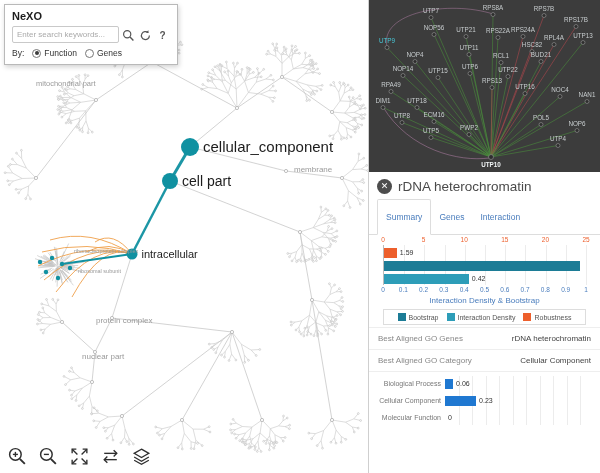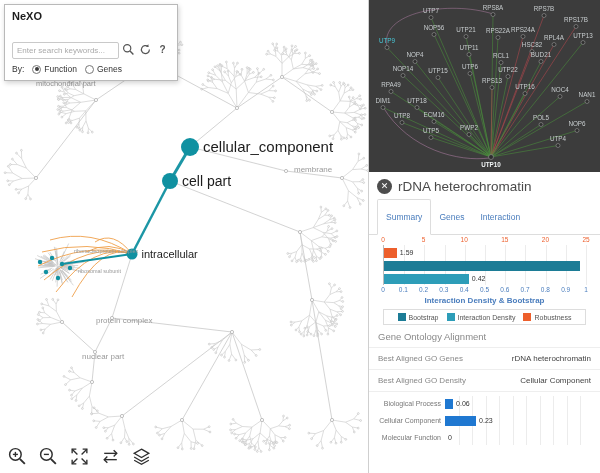--- a/index.html
+++ b/index.html
@@ -1,22 +1,22 @@
 <!DOCTYPE html>
 <html><head>
 <meta charset="utf-8">
 <style>
 *{box-sizing:border-box;margin:0;padding:0}
 html,body{width:600px;height:473px;overflow:hidden;font-family:"Liberation Sans","DejaVu Sans",sans-serif;background:#fff}
 #app{display:flex;width:600px;height:473px;position:relative}
 #left-pane{position:relative;width:368px;height:473px;background:#fff;overflow:hidden}
 #tree-svg{position:absolute;left:0;top:0}
 #search-panel{position:absolute;top:4px;left:4px;width:174px;background:#fff;border:1px solid #b9b9b9;box-shadow:1px 2px 5px rgba(0,0,0,.18);padding:5px 7px 6px;z-index:3}
-#app-logo{font-size:11px;font-weight:bold;color:#1d1d1d;margin-bottom:20px}
-.search-row{display:flex;align-items:flex-start;gap:2px}
+#app-logo{font-size:11px;font-weight:bold;color:#1d1d1d;margin-bottom:4px}
+.search-row{display:flex;align-items:flex-end;gap:2px}
 #search-input{flex:1;min-width:0;height:17px;border:1px solid #c9c9c9;border-radius:2px;font-size:8px;padding:0 4px;color:#333;outline:none}
 #search-input::placeholder{color:#aaa}
 .sicon{width:15px;height:15px;display:flex;align-items:center;justify-content:center;color:#555;cursor:pointer;flex:none}
 .help-glyph{font-size:10px;font-weight:bold;color:#555}
 .by-row{display:flex;align-items:center;gap:8px;margin-top:5px;font-size:8.5px;color:#333}
 .by-row label{display:flex;align-items:center;cursor:pointer}
 .radio{width:9px;height:9px;border:1px solid #777;border-radius:50%;margin-right:3px;position:relative;background:#fff;flex:none}
 .radio.checked::after{content:"";position:absolute;left:1.5px;top:1.5px;right:1.5px;bottom:1.5px;background:#3c3c3c;border-radius:50%}
 #toolbar{position:absolute;left:5px;bottom:5px;display:flex;gap:7px;z-index:3;align-items:center}
 .tool-btn{width:24px;height:24px;border:none;background:transparent;display:flex;align-items:center;justify-content:center;cursor:pointer;padding:0}
@@ -34,21 +34,21 @@
 .section-title{font-size:9.5px;color:#8a8a8a;padding:6px 9px 3px}
 #rob-chart{margin:1px 14px 0;position:relative}
 .axis-top{position:relative;height:9px;font-size:6.5px;color:#ed5f2c}
 .axis-top span,.axis-bottom span,.go-axis span{position:absolute;transform:translateX(-50%);top:0}
 .plot{position:relative;height:40px;border-left:1px solid #bbb}
 .grid{position:absolute;top:0;bottom:0;width:1px;background:#ececec}
 .bar-row{position:absolute;left:0;right:0;height:11px;display:flex;align-items:center}
 .hbar{height:10px;flex:none}
 .bar-val{font-size:7px;color:#333;margin-left:3px}
 .axis-bottom{position:relative;height:9px;font-size:6.5px;color:#4a7dbd;margin-top:1px}
-.axis-label{text-align:center;font-size:8px;color:#4a7dbd;padding-top:1px;font-weight:bold}
+.axis-label{text-align:center;font-size:8px;color:#4a7dbd;padding-top:1px;font-weight:normal}
 .legend{display:flex;align-items:center;justify-content:center;gap:8px;border:1px solid #ddd;margin:4px 14px 0;padding:3px 4px;font-size:7px;color:#555}
 .lg-item{display:flex;align-items:center;gap:3px}
 .sw{width:8px;height:8px;flex:none}
 #go-table{border-top:1px solid #eee;margin-top:2px}
 .trow{display:flex;justify-content:space-between;align-items:center;padding:6px 9px;border-bottom:1px solid #eee}
 .tl{font-size:8px;color:#888}
 .tv{font-size:8px;color:#444;text-align:right}
 #go-chart{margin:4px 10px 0;position:relative}
 .go-rows{position:relative}
 .go-grid-overlay{position:absolute;left:66px;right:10px;top:0;bottom:0}
@@ -1620,29 +1620,28 @@
           </div>
         <div class="axis-label">Interaction Density &amp; Bootstrap</div>
       </div>
 
       <div class="legend" id="rob-legend">
           <span class="lg-item"><span class="sw" style="background: rgb(28, 124, 150);"></span>Bootstrap</span>
           <span class="lg-item"><span class="sw" style="background: rgb(45, 157, 184);"></span>Interaction Density</span>
           <span class="lg-item"><span class="sw" style="background: rgb(237, 95, 44);"></span>Robustness</span>
         </div>
 
-      <div class="section-title">Gene Ontology Alignment</div>
 
       <div id="go-table">
         <div class="trow">
           <span class="tl">Best Aligned GO Genes</span>
           <span class="tv">rDNA heterochromatin</span>
         </div>
         <div class="trow">
-          <span class="tl">Best Aligned GO Density</span>
+          <span class="tl">Best Aligned GO Category</span>
           <span class="tv">Cellular Component</span>
         </div>
       </div>
 
       <div id="go-chart">
           <div class="go-rows">
             <div class="go-grid-overlay">
               <div class="grid" style="left: 10%;"></div>
               <div class="grid" style="left: 20%;"></div>
               <div class="grid" style="left: 30%;"></div>

